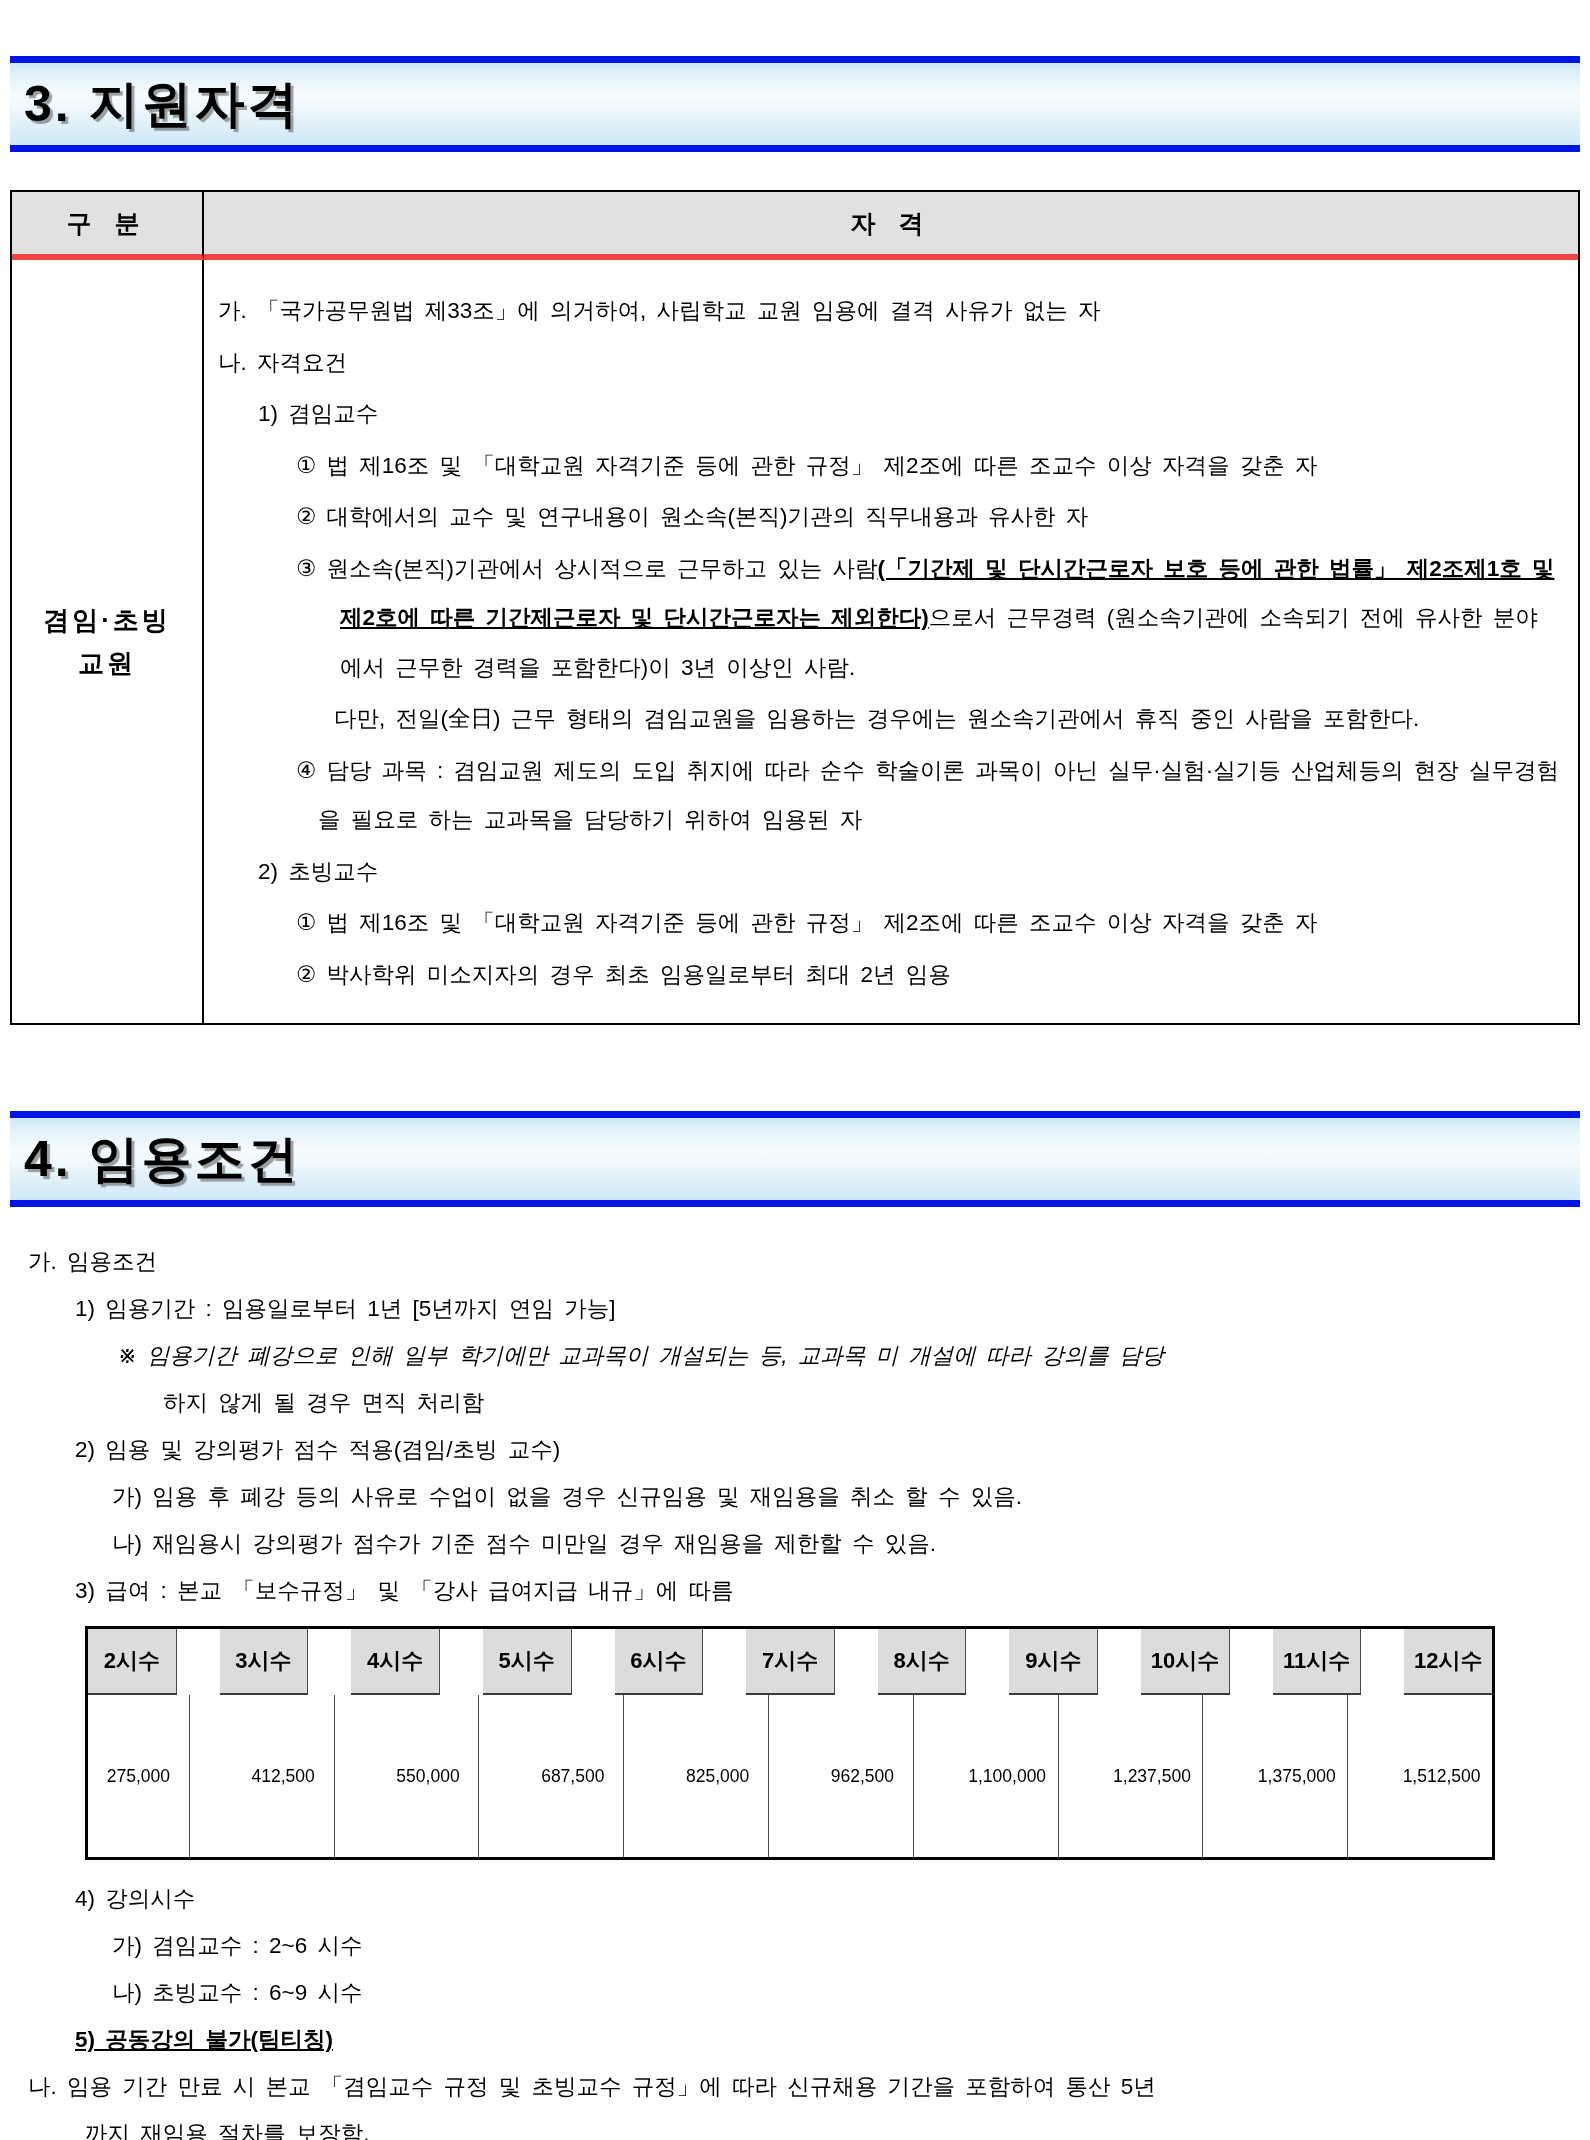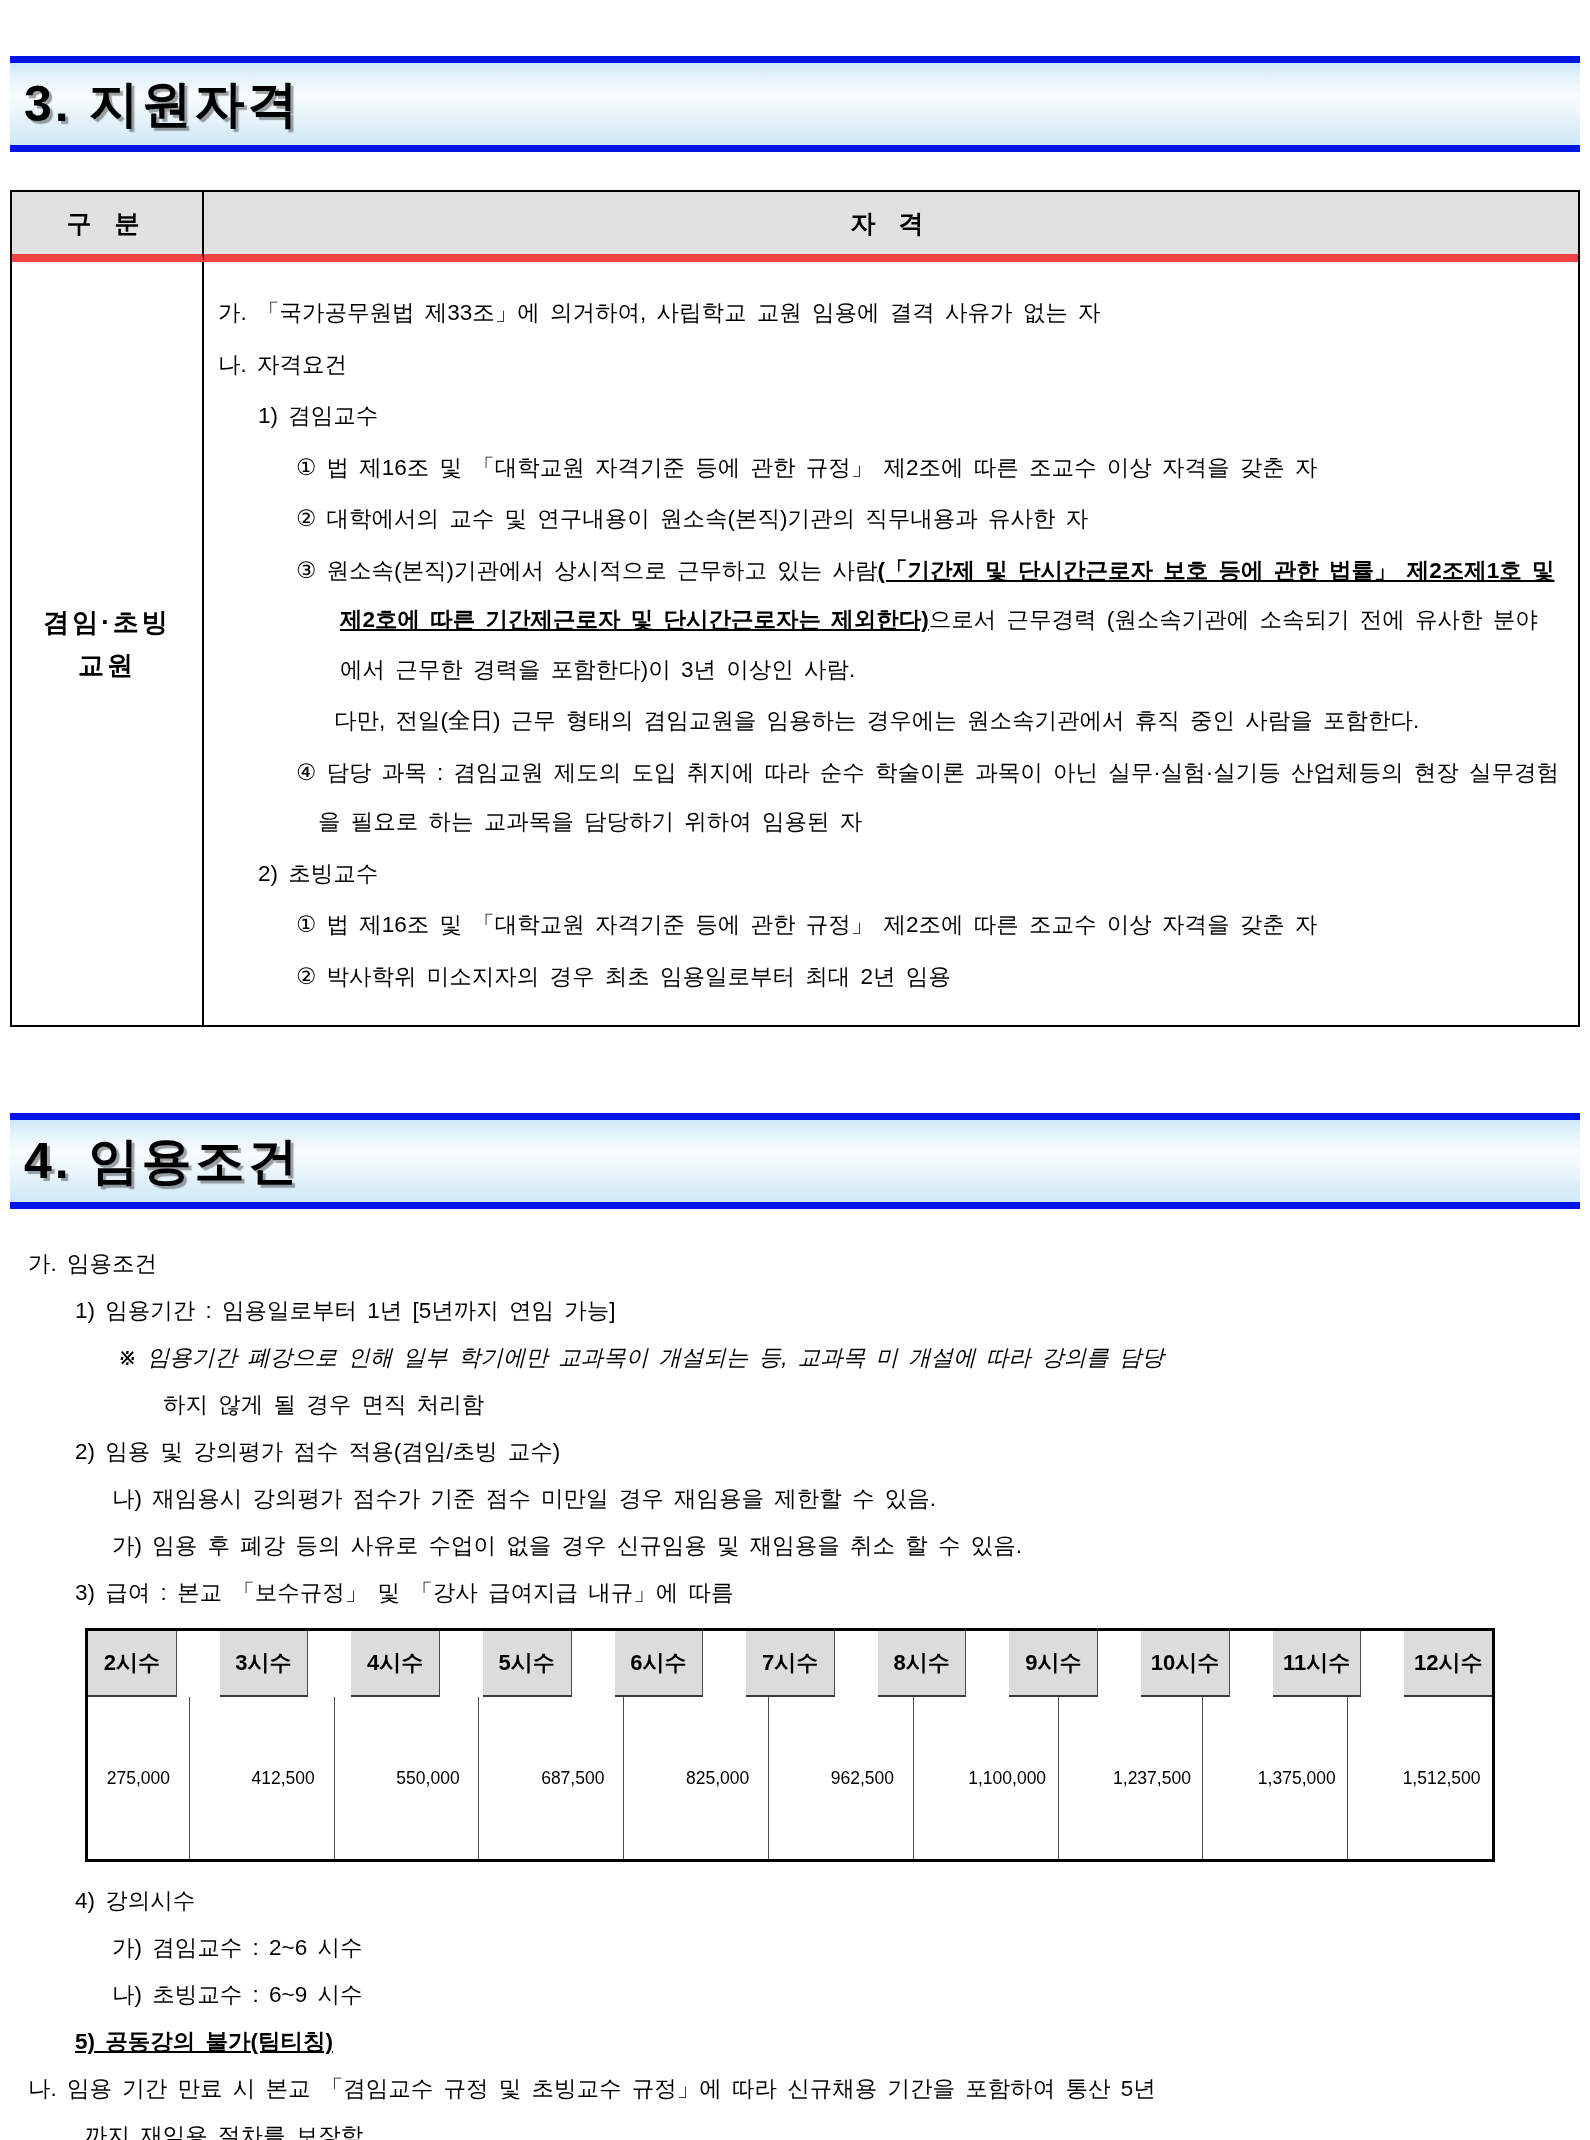--- a/index.html
+++ b/index.html
@@ -40,21 +40,21 @@
     display:flex;flex-direction:column;
     align-items:center;justify-content:center;
   }
   .qual-cell-right{flex:1;}
   .qual-header .qual-cell-left,
   .qual-header .qual-cell-right{
     background:#e1e1e1;
     height:62px;
     display:flex;align-items:center;justify-content:center;
     font-size:25px;font-weight:bold;letter-spacing:8px;
-    border-bottom:8px solid #ef4444;
+    border-bottom:6px solid #ef4444;
   }
   .qual-body .qual-cell-left{
     font-size:26px;font-weight:bold;letter-spacing:3px;line-height:1.65;
   }
   .qual-body .qual-cell-right{
     padding:24px 18px 22px 14px;
     font-size:22.5px;line-height:2.2;
     word-spacing:4px;
   }
   .q{margin:2px 0;}
@@ -135,22 +135,22 @@
 <div class="banner" id="banner-emp">
   <div class="banner-title">4. 임용조건</div>
 </div>
 
 <div class="emp-content">
   <div class="ln i0">가. 임용조건</div>
   <div class="ln i1">1) 임용기간 : 임용일로부터 1년 [5년까지 연임 가능]</div>
   <div class="ln i2b">※ 임용기간 폐강으로 인해 일부 학기에만 교과목이 개설되는 등, 교과목 미 개설에 따라 강의를 담당</div>
   <div class="ln i3">하지 않게 될 경우 면직 처리함</div>
   <div class="ln i1">2) 임용 및 강의평가 점수 적용(겸임/초빙 교수)</div>
+  <div class="ln i2">가) 임용 후 폐강 등의 사유로 수업이 없을 경우 신규임용 및 재임용을 취소 할 수 있음.</div>
   <div class="ln i2">나) 재임용시 강의평가 점수가 기준 점수 미만일 경우 재임용을 제한할 수 있음.</div>
-  <div class="ln i2">가) 임용 후 폐강 등의 사유로 수업이 없을 경우 신규임용 및 재임용을 취소 할 수 있음.</div>
   <div class="ln i1">3) 급여 : 본교 「보수규정」 및 「강사 급여지급 내규」에 따름</div>
 
   <div class="salary-table">
     <div class="salary-row salary-head">
       <div class="salary-cell">2시수</div>
       <div class="salary-cell">3시수</div>
       <div class="salary-cell">4시수</div>
       <div class="salary-cell">5시수</div>
       <div class="salary-cell">6시수</div>
       <div class="salary-cell">7시수</div>

